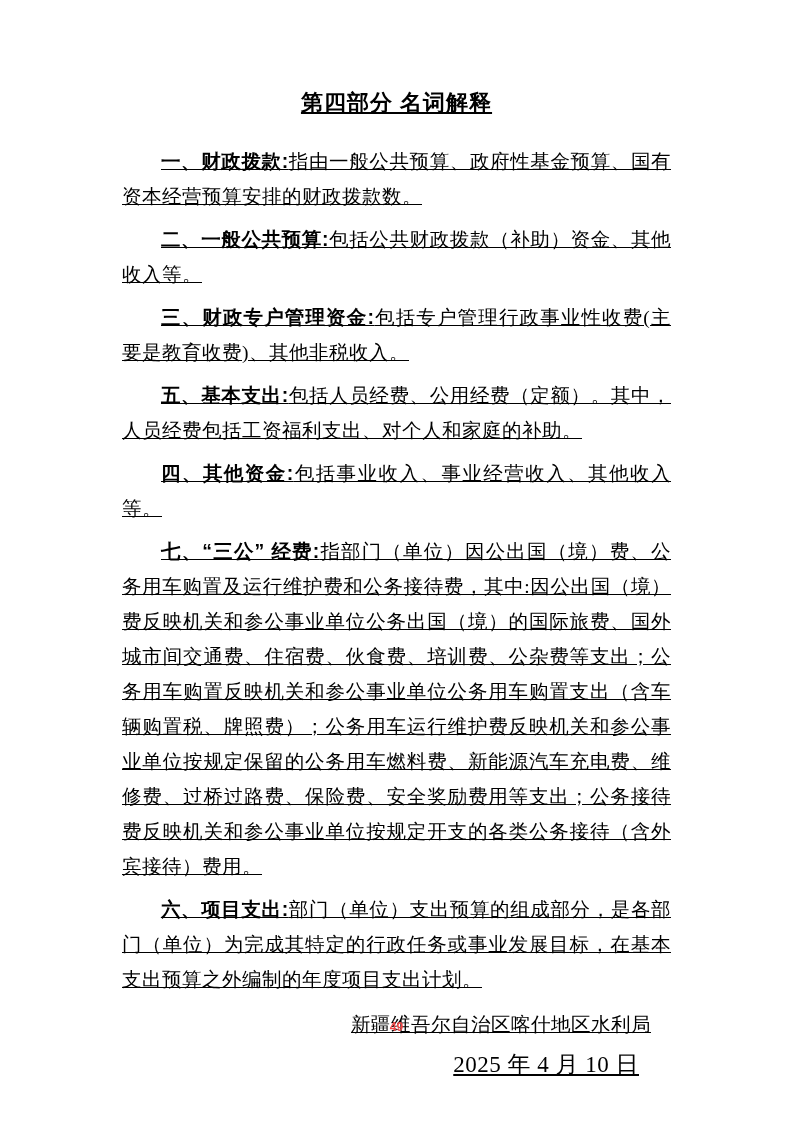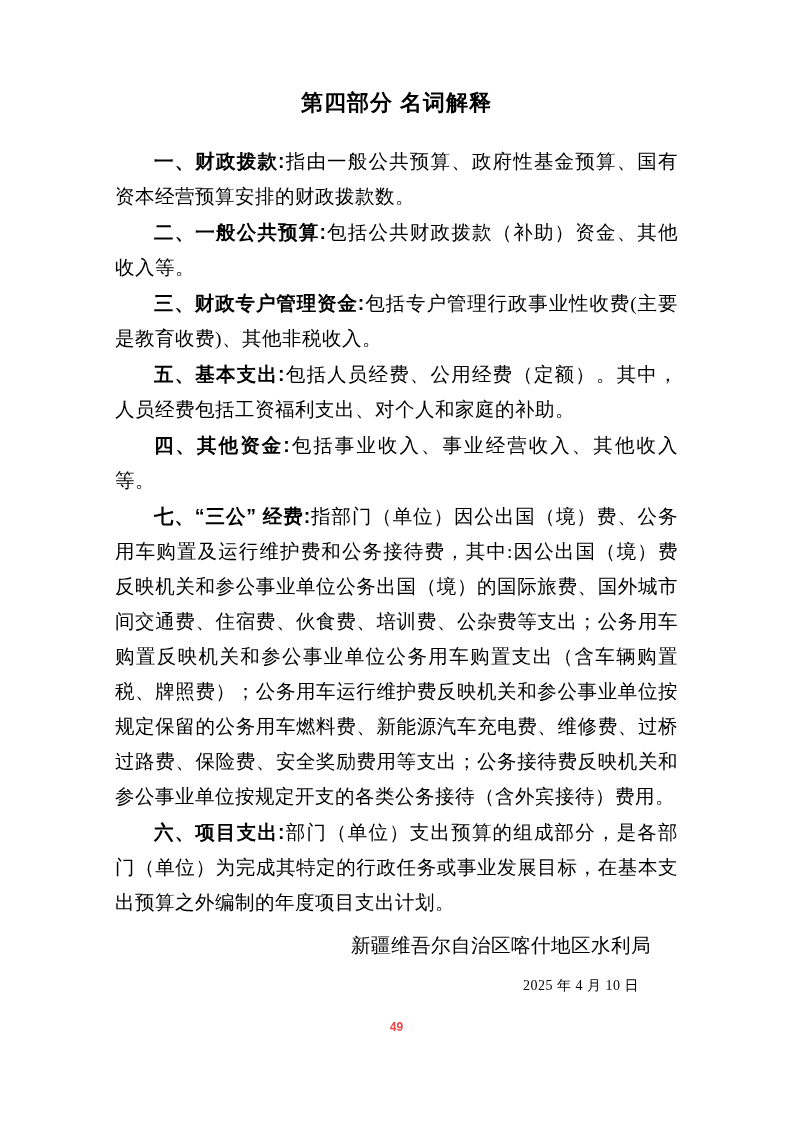--- a/index.html
+++ b/index.html
@@ -10,35 +10,36 @@
   .page {
     position: relative;
     width: 721px;
     height: 1122px;
     margin: 0 auto;
     background: #ffffff;
     color: #000000;
     font-family: "Liberation Serif", serif;
     overflow: hidden;
     box-sizing: border-box;
+    text-decoration: underline;
   }
   .content {
     padding: 0 78px;
   }
   .doc-title {
     margin: 88px 0 26px 0;
     text-align: center;
     font-family: "Liberation Sans", "DejaVu Sans", sans-serif;
     font-weight: bold;
     font-size: 22px;
     line-height: 30px;
     letter-spacing: 1px;
   }
   .para {
-    margin: 1px;
+    margin: 8px;
     font-size: 19.5px;
     line-height: 35px;
     text-align: justify;
     text-indent: 2em;
     letter-spacing: 0.5px;
   }
   .term {
     font-family: "Liberation Sans", "DejaVu Sans", sans-serif;
     font-weight: bold;
   }
@@ -47,21 +48,21 @@
     padding: 0 106px;
   }
   .signature-line {
     text-align: right;
     font-size: 19.5px;
     line-height: 40px;
     letter-spacing: 0.5px;
   }
   .date-line {
     text-align: right;
-    font-size: 14px;
+    font-size: 23px;
     line-height: 40px;
     letter-spacing: 0.5px;
     padding-right: 12px;
   }
   .page-number {
     position: absolute;
     top: 1020px;
     left: 0;
     width: 100%;
     text-align: center;

